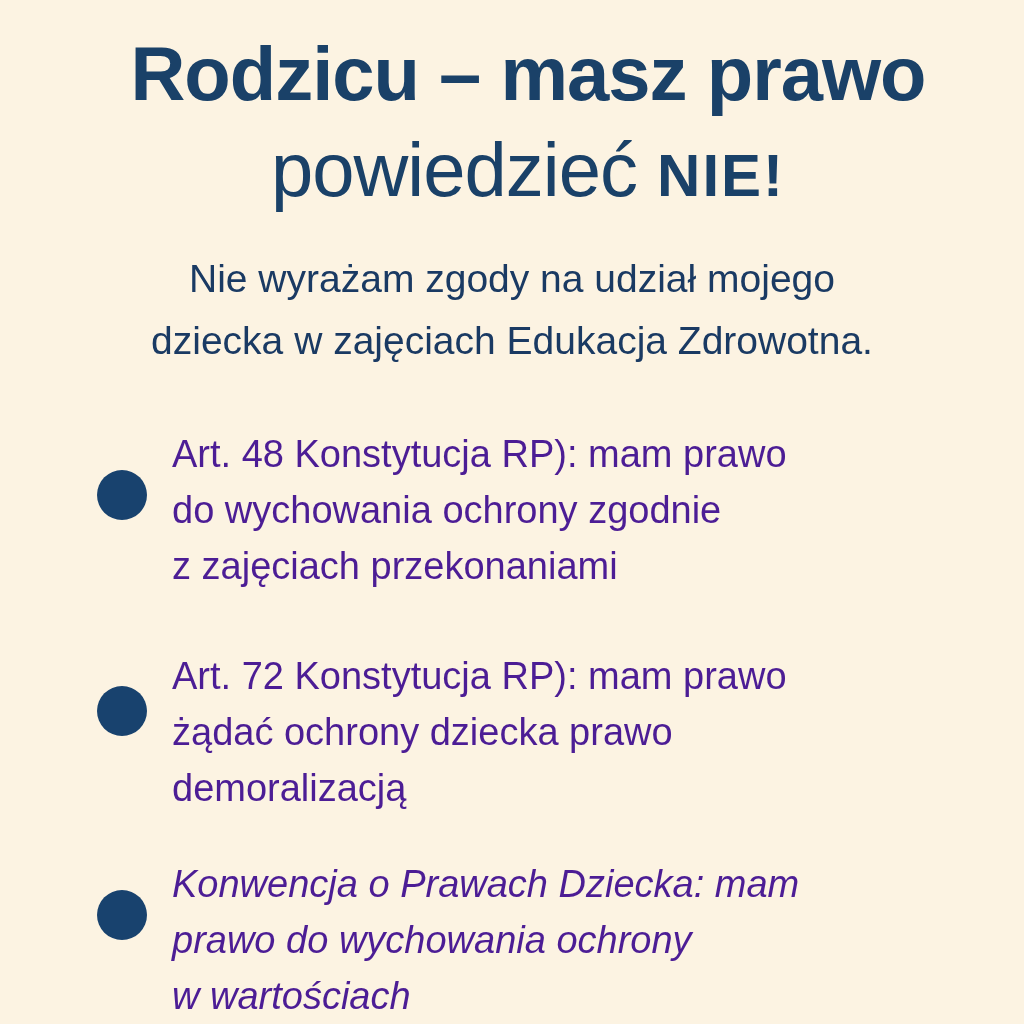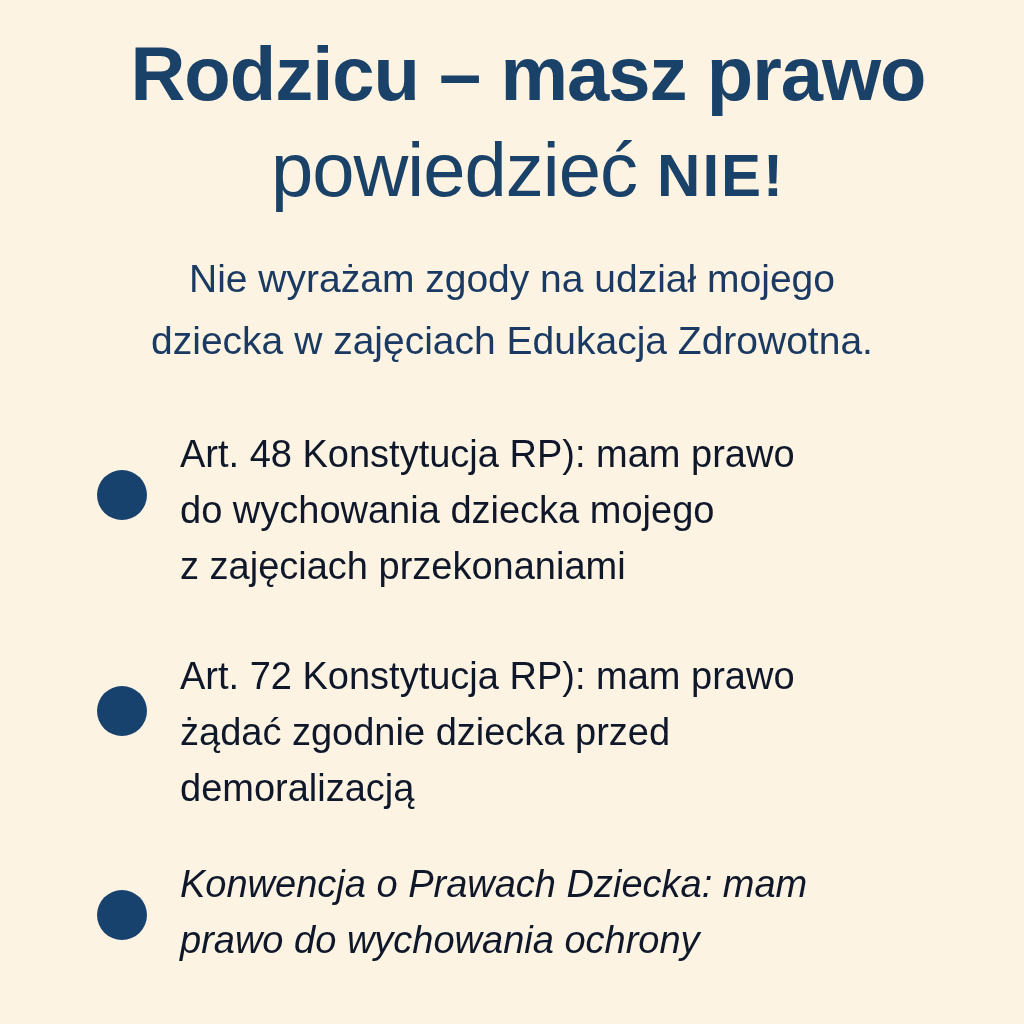--- a/index.html
+++ b/index.html
@@ -66,22 +66,21 @@
       width: 50px;
       height: 50px;
       border-radius: 50%;
       background: #18426e;
     }
     .item-text {
       position: absolute;
       left: 172px;
       font-size: 38px;
       line-height: 56px;
-      color: #0f172a;
-      margin-left: 8px;
+      color: #4c1d95;
     }
     .item-text span { display: block; white-space: nowrap; }
   </style>
 </head>
 <body>
 
 <h1 class="headline">
   <span>Rodzicu – masz prawo</span><br>
   <span class="line2-normal">powiedzieć </span><span class="emph">NIE!</span>
 </h1>
@@ -89,32 +88,33 @@
 <p class="statement" style="left:-38px;">
   <span>Nie wyrażam zgody na udział mojego</span>
   <span>dziecka w zajęciach Edukacja Zdrowotna.</span>
 </p>
 
 <div class="items">
   <div class="item" style="top:0px;">
     <div class="bullet" style="top:50px;"></div>
     <div class="item-text" style="top:6px;">
       <span>Art. 48 Konstytucja RP): mam prawo</span>
-      <span>do wychowania dziecka mojego</span>
+      <span>do wychowania ochrony zgodnie</span>
       <span>z zajęciach przekonaniami</span>
     </div>
   </div>
   <div class="item" style="top:216px;">
     <div class="bullet" style="top:50px;"></div>
     <div class="item-text" style="top:12px;">
       <span>Art. 72 Konstytucja RP): mam prawo</span>
-      <span>żądać zgodnie dziecka przed</span>
+      <span>żądać ochrony dziecka prawo</span>
       <span>demoralizacją</span>
     </div>
   </div>
   <div class="item" style="top:430px;">
     <div class="bullet" style="top:40px;"></div>
     <div class="item-text" style="top:6px;font-style:italic;">
       <span>Konwencja o Prawach Dziecka: mam</span>
       <span>prawo do wychowania ochrony</span>
+      <span>w wartościach</span>
     </div>
   </div>
 </div>
 
 </body></html>

